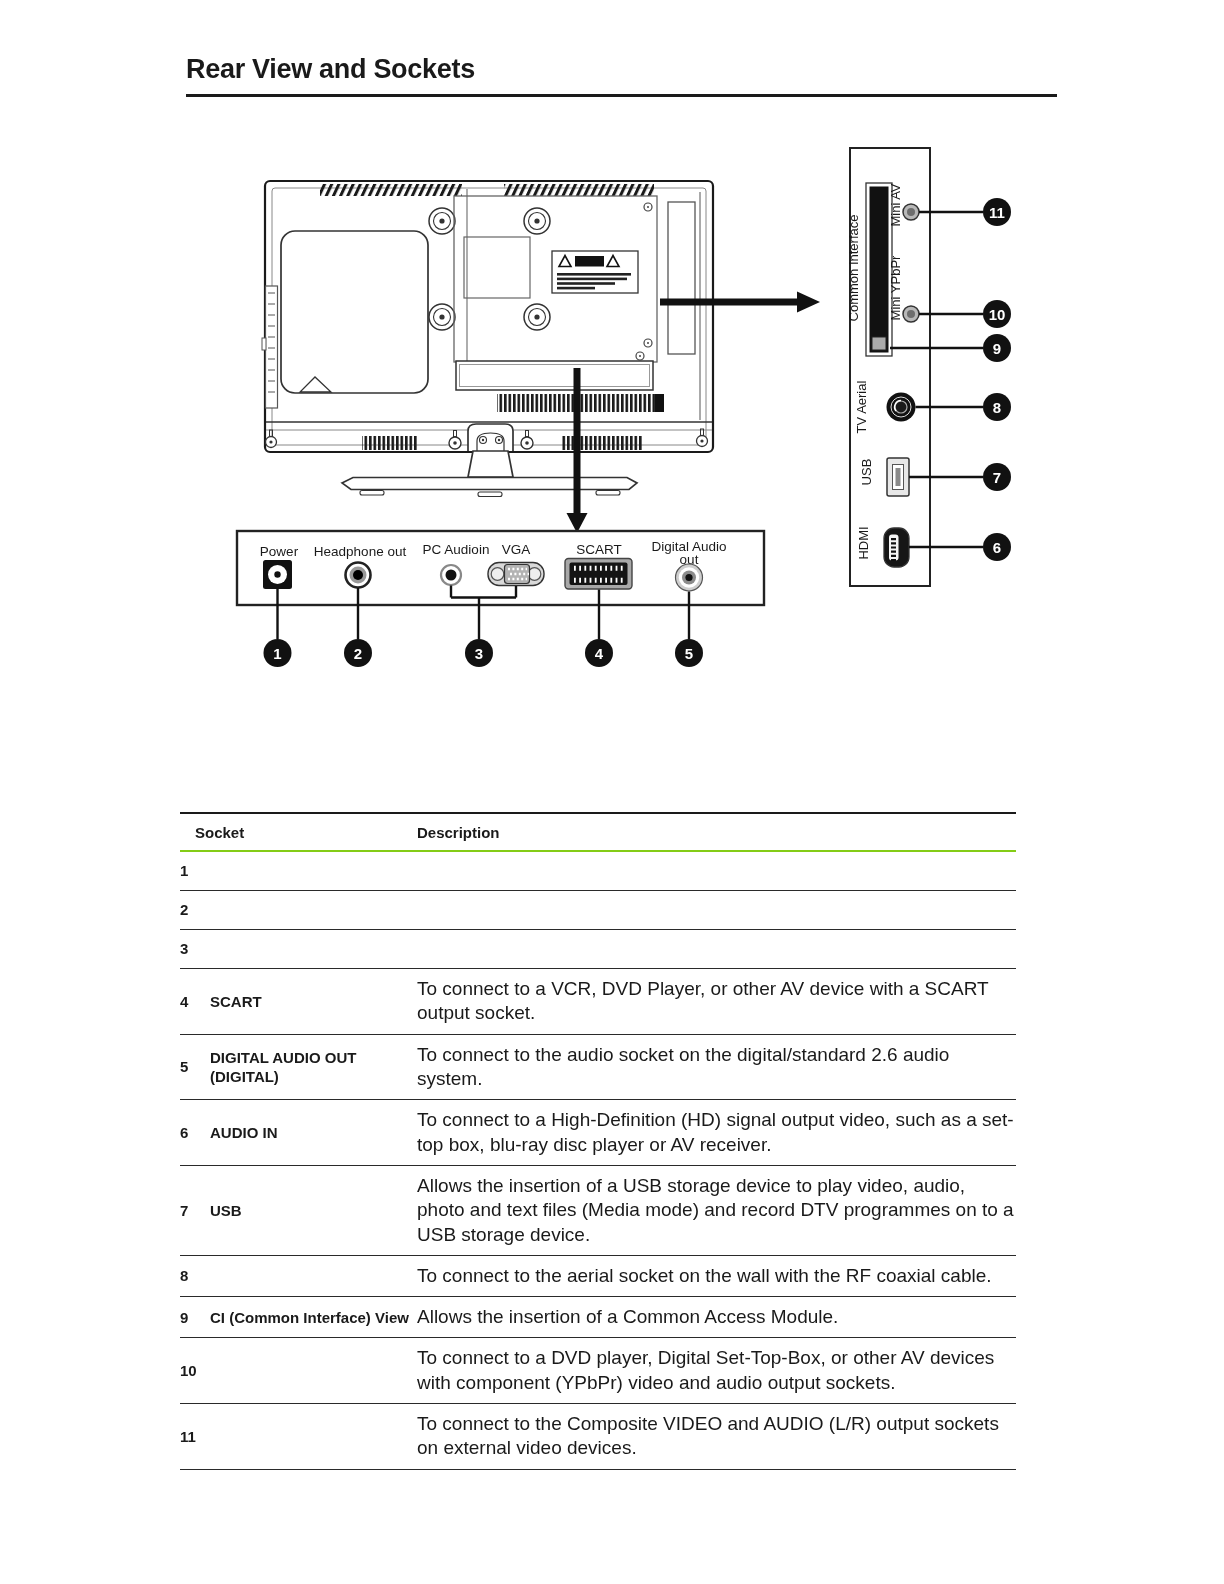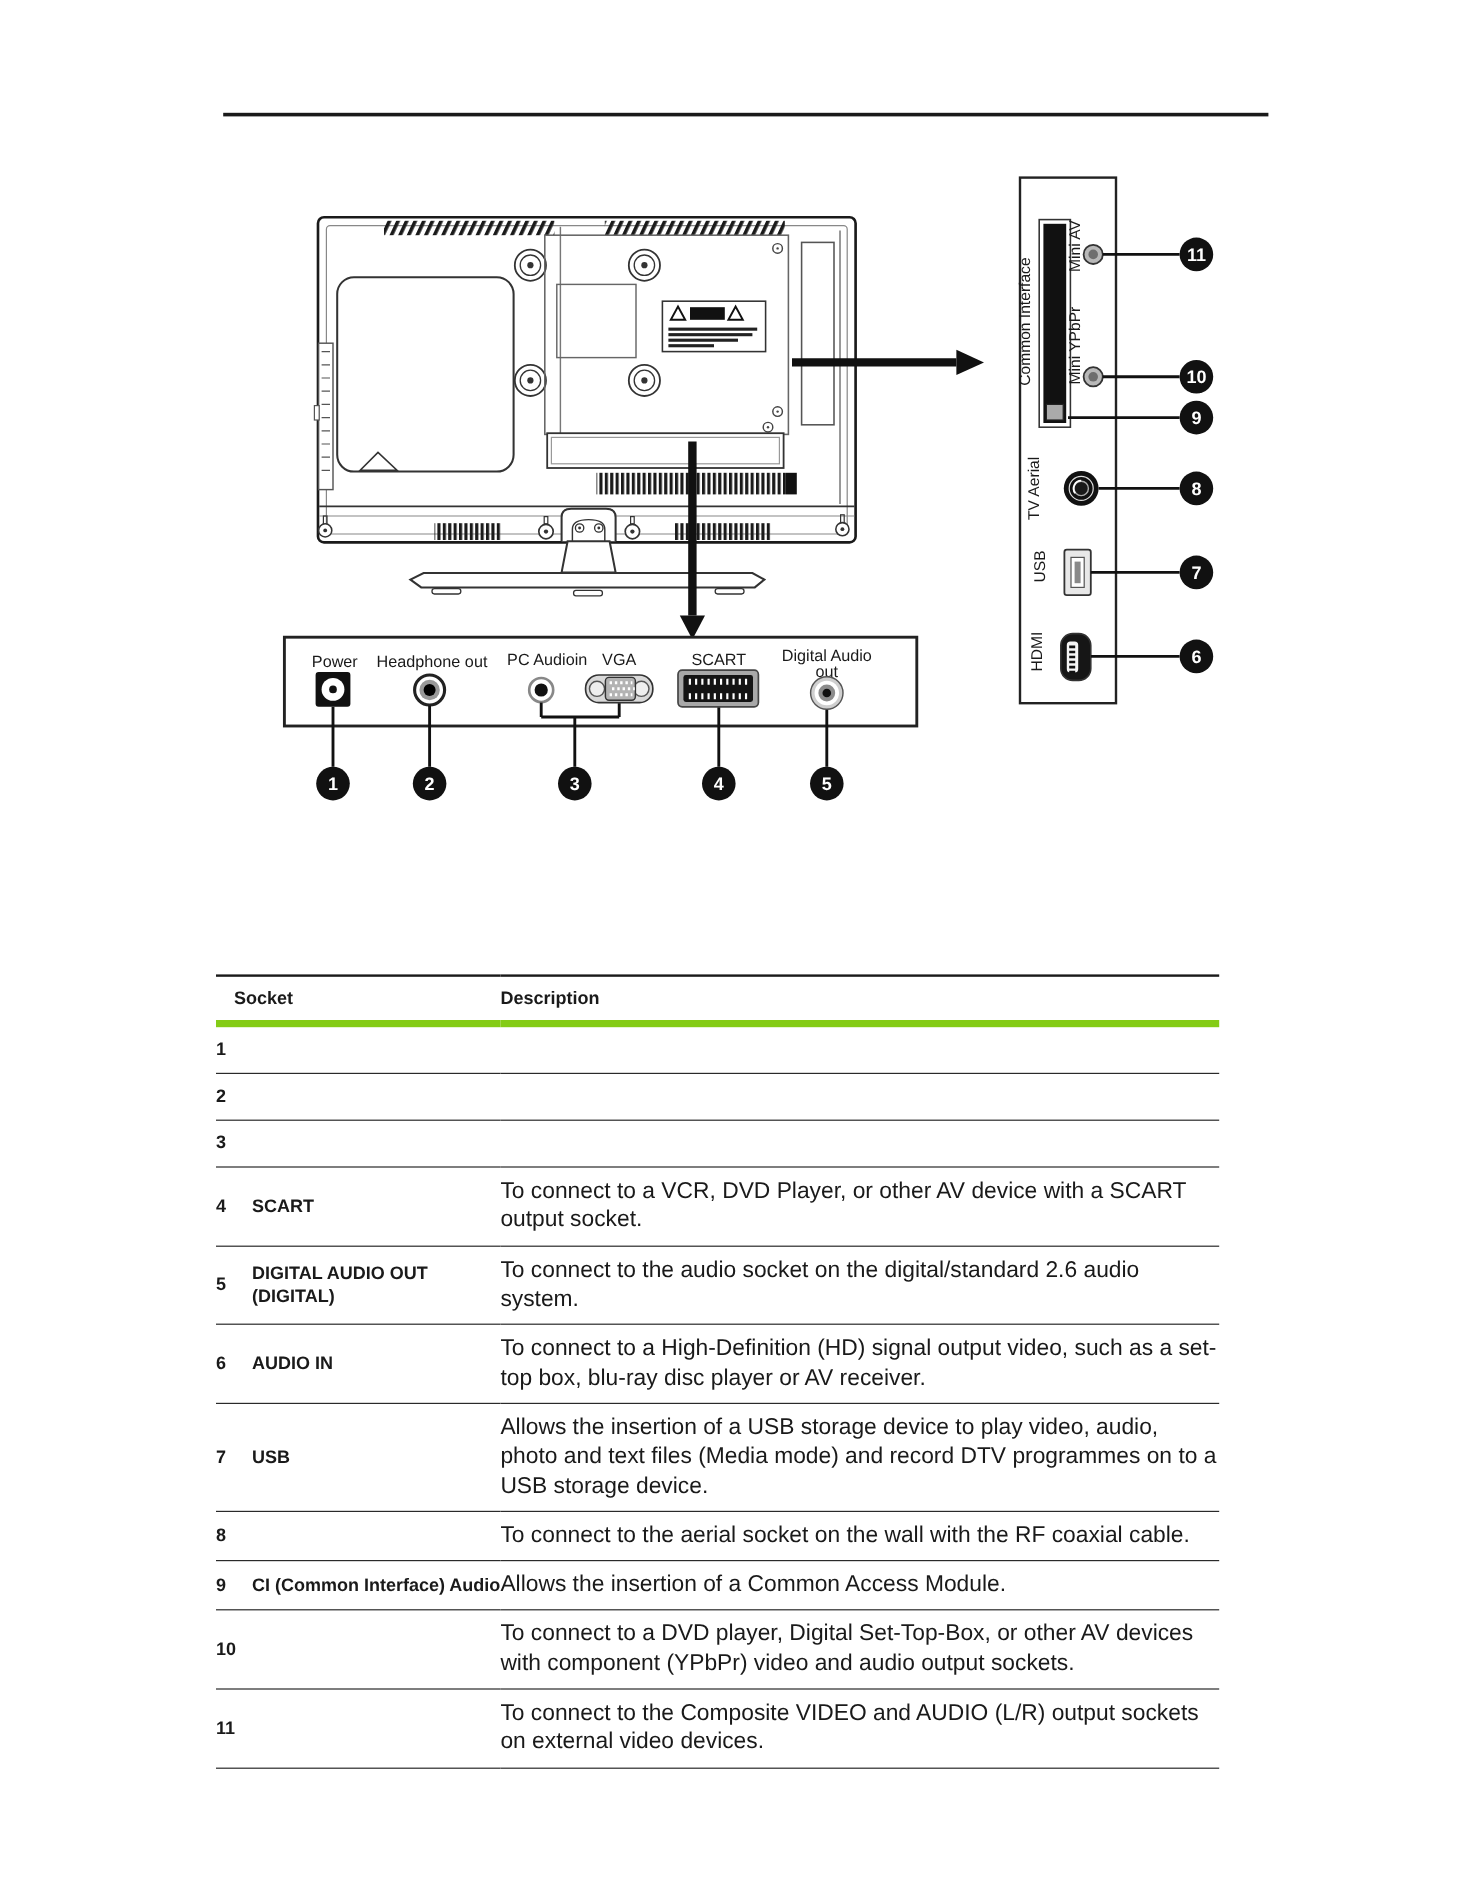--- a/index.html
+++ b/index.html
@@ -8,35 +8,36 @@
   .page-title{position:absolute;left:186px;top:54px;margin:0;font-size:27px;font-weight:700;
         letter-spacing:-0.3px;color:#1a1a1a;}
   .title-rule{position:absolute;left:186px;top:94px;width:871px;height:3px;background:#1a1a1a;}
   .diagram-svg{position:absolute;left:0;top:0;}
   svg text{font-family:"Liberation Sans", sans-serif;fill:#1a1a1a;}
   .conn-label{font-size:13.5px;}
   .side-label{font-size:13px;}
   .badge-num{font-size:15px;font-weight:700;fill:#ffffff;}
   .table-wrap{position:absolute;left:180px;top:812px;width:836px;}
   table.sockets{width:100%;border-collapse:collapse;font-size:15px;color:#1a1a1a;}
-  table.sockets th{border-top:2px solid #1a1a1a;border-bottom:6px solid #84cc16;
+  table.sockets th{border-top:2px solid #1a1a1a;border-bottom:2px solid #84cc16;
         text-align:left;padding:10px 0 9px 0;font-size:15px;font-weight:700;}
   table.sockets th.h-socket{padding-left:15px;}
   table.sockets td{border-bottom:1.4px solid #2a2a2a;vertical-align:middle;
         padding:8px 0;line-height:1.28;}
   td.c-num{width:30px;padding-left:15px;font-weight:700;}
   td.c-name{width:207px;font-weight:700;padding-right:12px;}
   td.c-desc{font-size:19px;padding-right:4px;}
   tr.empty-row td{height:22px;}
 </style>
 </head>
 <body>
 
 <div class="page">
 
+  <h1 class="page-title">Rear View and Sockets</h1>
   <div class="title-rule"></div>
 
   <svg class="diagram-svg" width="1224" height="760" viewBox="0 0 1224 760">
     <defs>
       <pattern id="diagHatch" width="6.5" height="13" patternUnits="userSpaceOnUse" patternTransform="rotate(25)">
         <rect width="3" height="13" fill="#1a1a1a"></rect>
       </pattern>
       <pattern id="vBars" width="4.5" height="20" patternUnits="userSpaceOnUse">
         <rect width="2.6" height="20" fill="#1a1a1a"></rect>
       </pattern>
@@ -370,21 +371,21 @@
             <td class="c-name">USB</td>
             <td class="c-desc">Allows the insertion of a USB storage device to play video, audio, photo and text files (Media mode) and record DTV programmes on to a USB storage device.</td>
           </tr>
         <tr>
             <td class="c-num">8</td>
             <td class="c-name"></td>
             <td class="c-desc">To connect to the aerial socket on the wall with the RF coaxial cable.</td>
           </tr>
         <tr>
             <td class="c-num">9</td>
-            <td class="c-name">CI (Common Interface) Audio</td>
+            <td class="c-name">CI (Common Interface) View</td>
             <td class="c-desc">Allows the insertion of a Common Access Module.</td>
           </tr>
         <tr>
             <td class="c-num">10</td>
             <td class="c-name"></td>
             <td class="c-desc">To connect to a DVD player, Digital Set-Top-Box, or other AV devices with component (YPbPr) video and audio output sockets.</td>
           </tr>
         <tr>
             <td class="c-num">11</td>
             <td class="c-name"></td>

